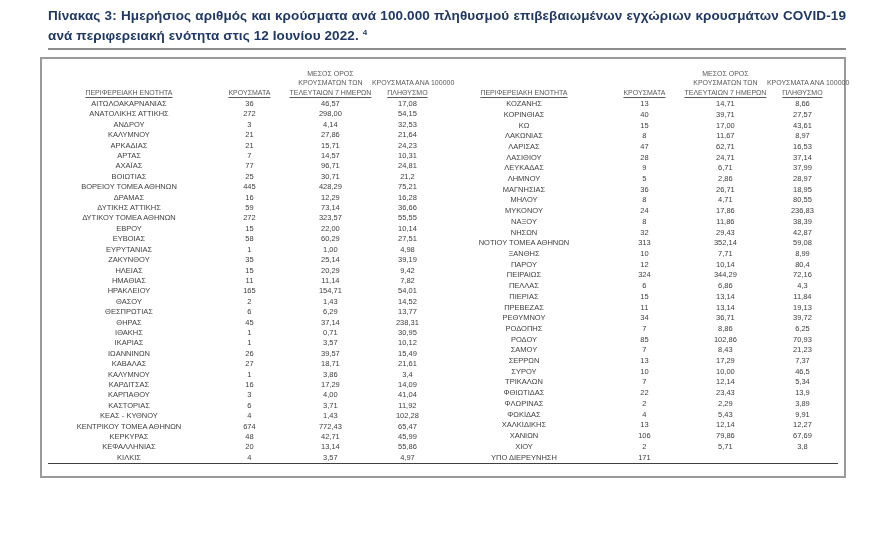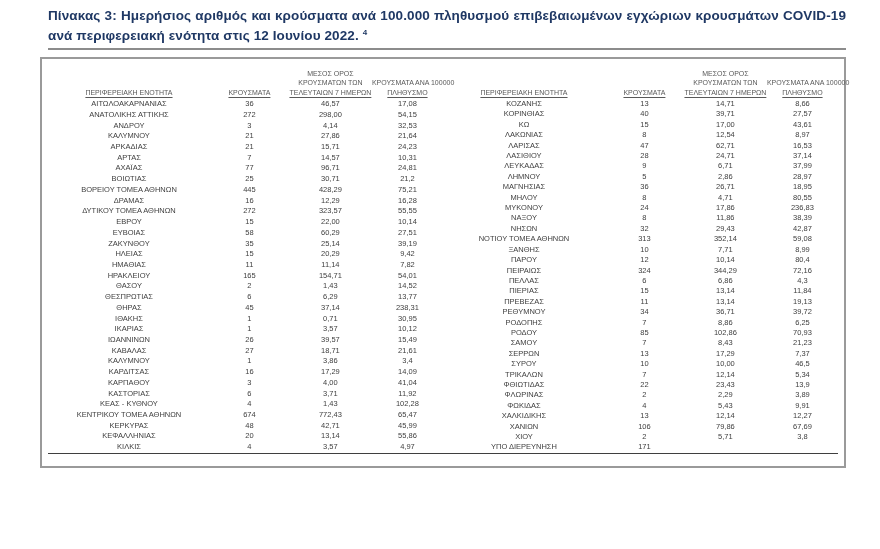--- a/index.html
+++ b/index.html
@@ -179,36 +179,48 @@
               <td>428,29</td>
               <td>75,21</td>
             </tr>
             <tr>
               <td>ΔΡΑΜΑΣ</td>
               <td>16</td>
               <td>12,29</td>
               <td>16,28</td>
             </tr>
             <tr>
+              <td>ΔΥΤΙΚΗΣ ΑΤΤΙΚΗΣ</td>
+              <td>59</td>
+              <td>73,14</td>
+              <td>36,66</td>
+            </tr>
+            <tr>
               <td>ΔΥΤΙΚΟΥ ΤΟΜΕΑ ΑΘΗΝΩΝ</td>
               <td>272</td>
               <td>323,57</td>
               <td>55,55</td>
             </tr>
             <tr>
               <td>ΕΒΡΟΥ</td>
               <td>15</td>
               <td>22,00</td>
               <td>10,14</td>
             </tr>
             <tr>
               <td>ΕΥΒΟΙΑΣ</td>
               <td>58</td>
               <td>60,29</td>
               <td>27,51</td>
+            </tr>
+            <tr>
+              <td>ΕΥΡΥΤΑΝΙΑΣ</td>
+              <td>1</td>
+              <td>1,00</td>
+              <td>4,98</td>
             </tr>
             <tr>
               <td>ΖΑΚΥΝΘΟΥ</td>
               <td>35</td>
               <td>25,14</td>
               <td>39,19</td>
             </tr>
             <tr>
               <td>ΗΛΕΙΑΣ</td>
               <td>15</td>
@@ -367,21 +379,21 @@
             </tr>
             <tr>
               <td>ΚΩ</td>
               <td>15</td>
               <td>17,00</td>
               <td>43,61</td>
             </tr>
             <tr>
               <td>ΛΑΚΩΝΙΑΣ</td>
               <td>8</td>
-              <td>12,54</td>
+              <td>11,67</td>
               <td>8,97</td>
             </tr>
             <tr>
               <td>ΛΑΡΙΣΑΣ</td>
               <td>47</td>
               <td>62,71</td>
               <td>16,53</td>
             </tr>
             <tr>
               <td>ΛΑΣΙΘΙΟΥ</td>

